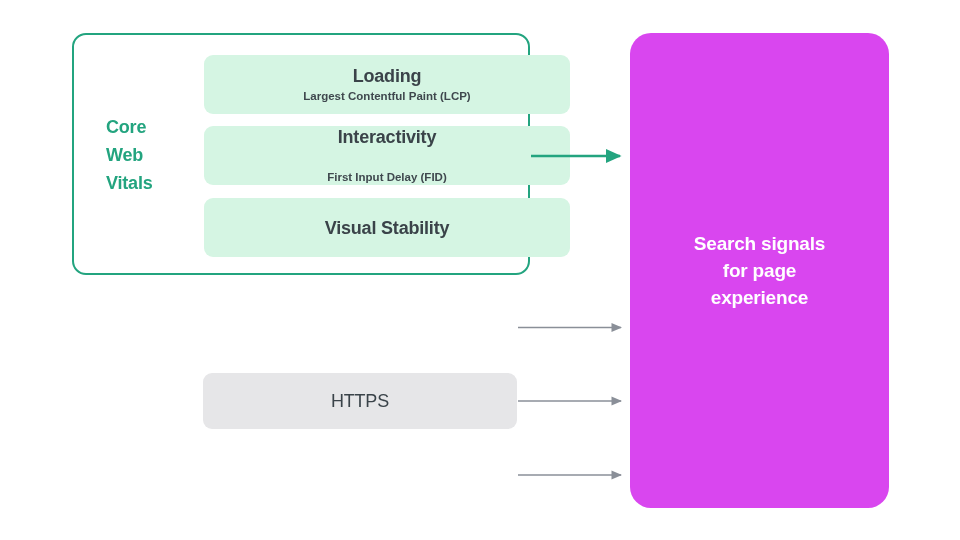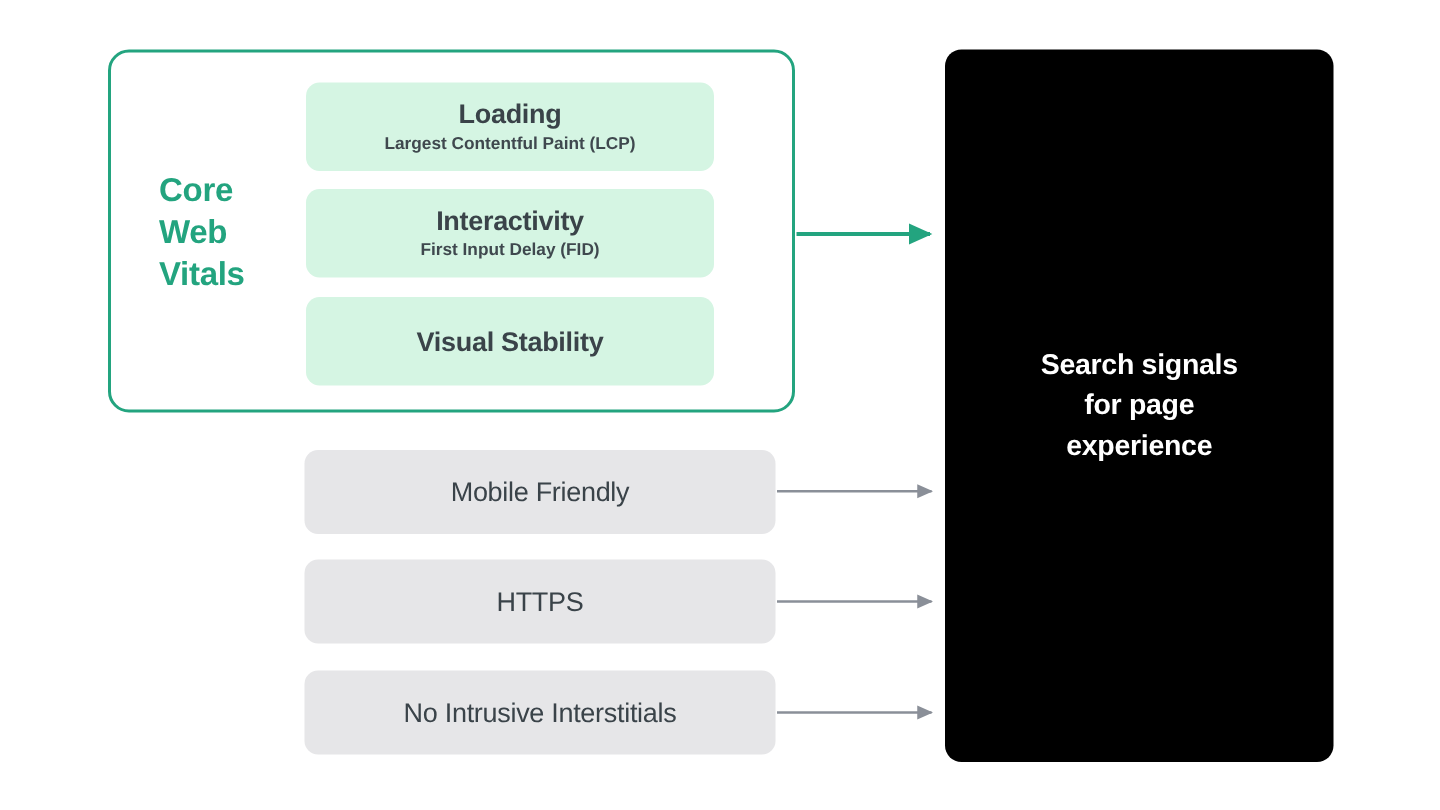--- a/index.html
+++ b/index.html
@@ -31,43 +31,43 @@
     border-radius: 14px;
     box-sizing: border-box;
     background: #ffffff;
   }
   #cwv-label {
     position: absolute;
     left: 32px;
     top: 78px;
     width: 110px;
     color: #23a47f;
-    font-size: 22px;
+    font-size: 18px;
     font-weight: bold;
     line-height: 28px;
     letter-spacing: -0.2px;
     text-align: left;
   }
 
   
   .vital-box {
     position: absolute;
     left: 130px;
-    width: 272px;
+    width: 366px;
     height: 59px;
     background: #d5f5e3;
     border-radius: 9px;
     box-sizing: border-box;
     display: flex;
     flex-direction: column;
     align-items: center;
     justify-content: center;
   }
   #vital-0 { top: 20px; }
-  #vital-1 { top: 91px; }
+  #vital-1 { top: 91px; justify-content: space-between; }
   #vital-2 { top: 163px; }
 
   .vital-title {
     font-size: 18px;
     font-weight: bold;
     color: #3a4349;
     letter-spacing: -0.2px;
     line-height: 22px;
   }
   .vital-sub {
@@ -100,22 +100,22 @@
     letter-spacing: -0.2px;
   }
 
   
   #blue-panel {
     position: absolute;
     left: 630px;
     top: 33px;
     width: 259px;
     height: 475px;
-    background: #000000;
-    border-radius: 11px;
+    background: #d946ef;
+    border-radius: 21px;
     display: flex;
     align-items: center;
     justify-content: center;
   }
   #blue-text {
     color: #ffffff;
     font-size: 19px;
     font-weight: bold;
     text-align: center;
     line-height: 27px;
@@ -153,31 +153,25 @@
       <div class="vital-title">Interactivity</div>
       <div class="vital-sub">First Input Delay (FID)</div>
     </div>
 
     <div class="vital-box" id="vital-2">
       <div class="vital-title">Visual Stability</div>
     </div>
 
   </div>
 
-  <div class="gray-box" id="gray-0">
-    <div class="gray-label">Mobile Friendly</div>
-  </div>
 
   <div class="gray-box" id="gray-1">
     <div class="gray-label">HTTPS</div>
   </div>
 
-  <div class="gray-box" id="gray-2">
-    <div class="gray-label">No Intrusive Interstitials</div>
-  </div>
 
   <div id="blue-panel">
     <div id="blue-text">Search signals
 for page
 experience</div>
   </div>
 
   <svg id="connectors" viewBox="0 0 960 540" xmlns="http://www.w3.org/2000/svg">
     <defs>
       <marker id="arrow-green" markerWidth="7" markerHeight="7" refX="5.4" refY="3" orient="auto" markerUnits="strokeWidth">

